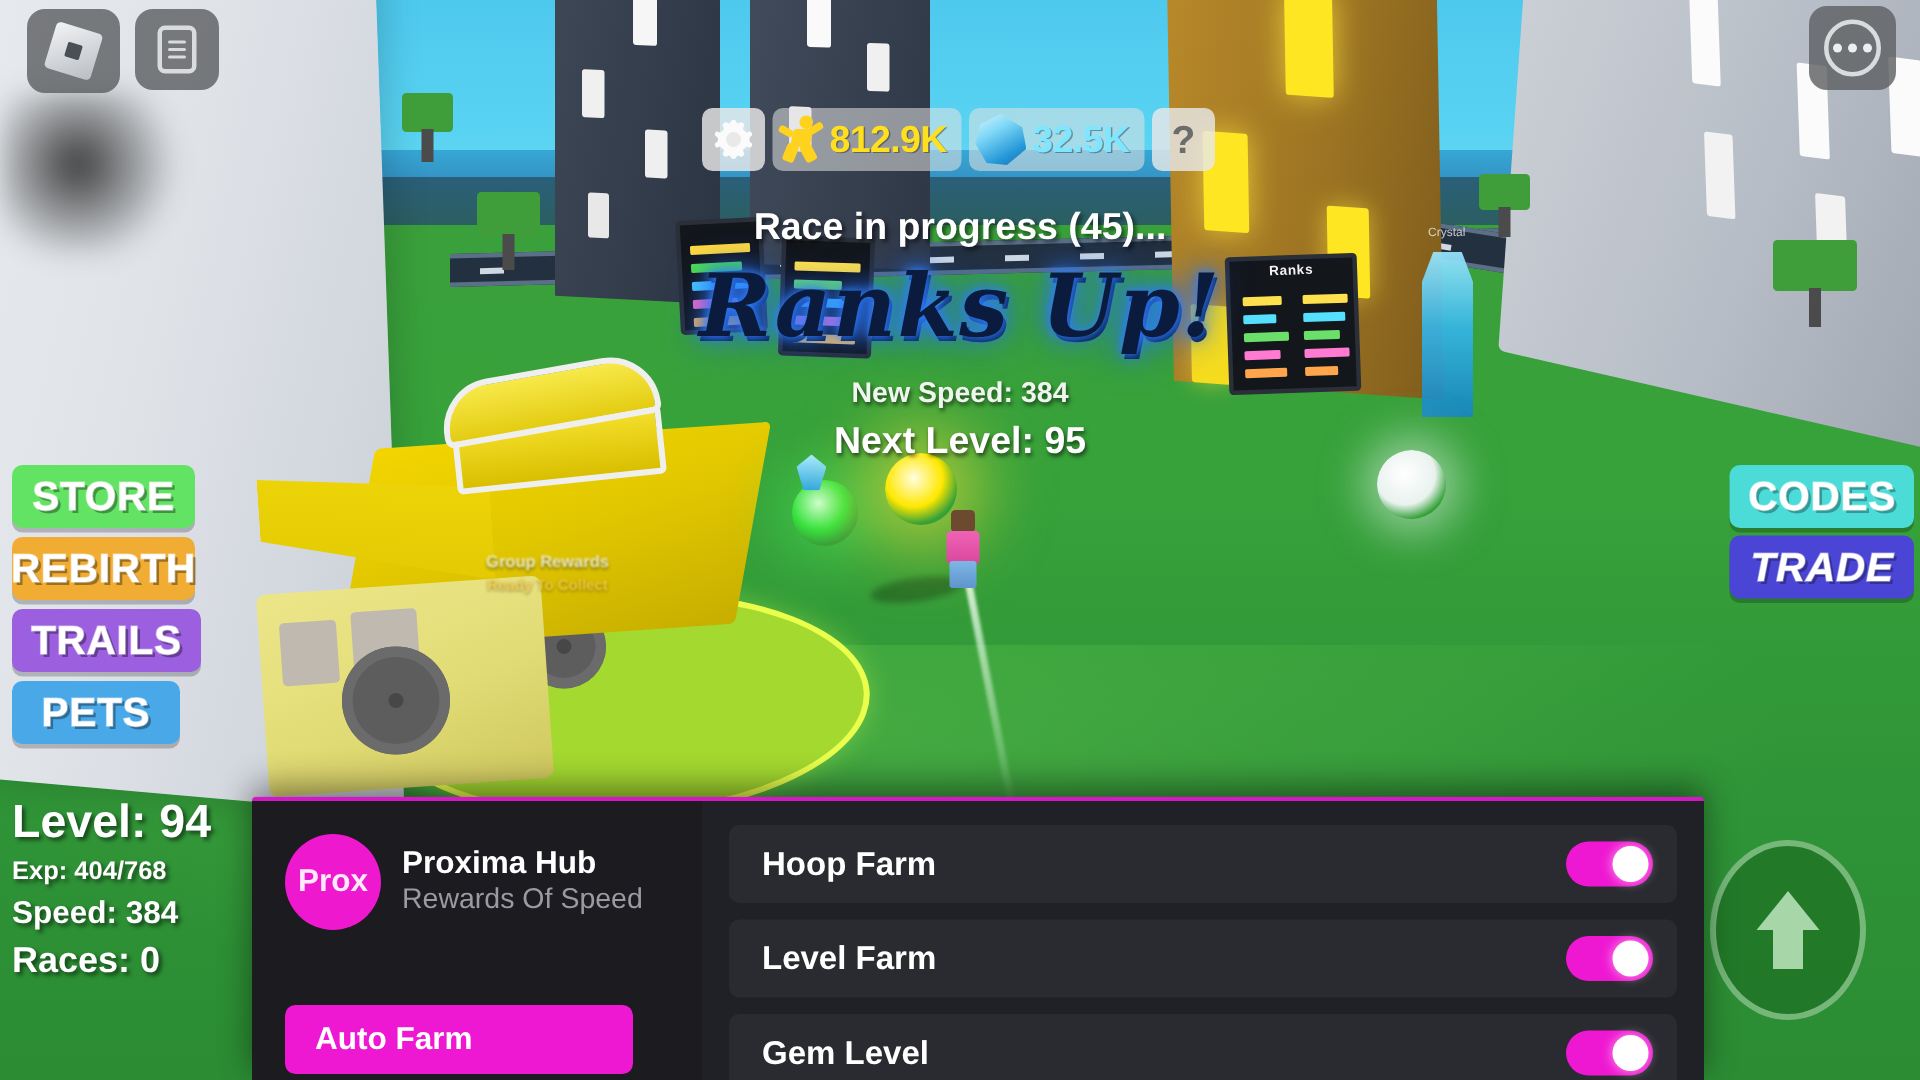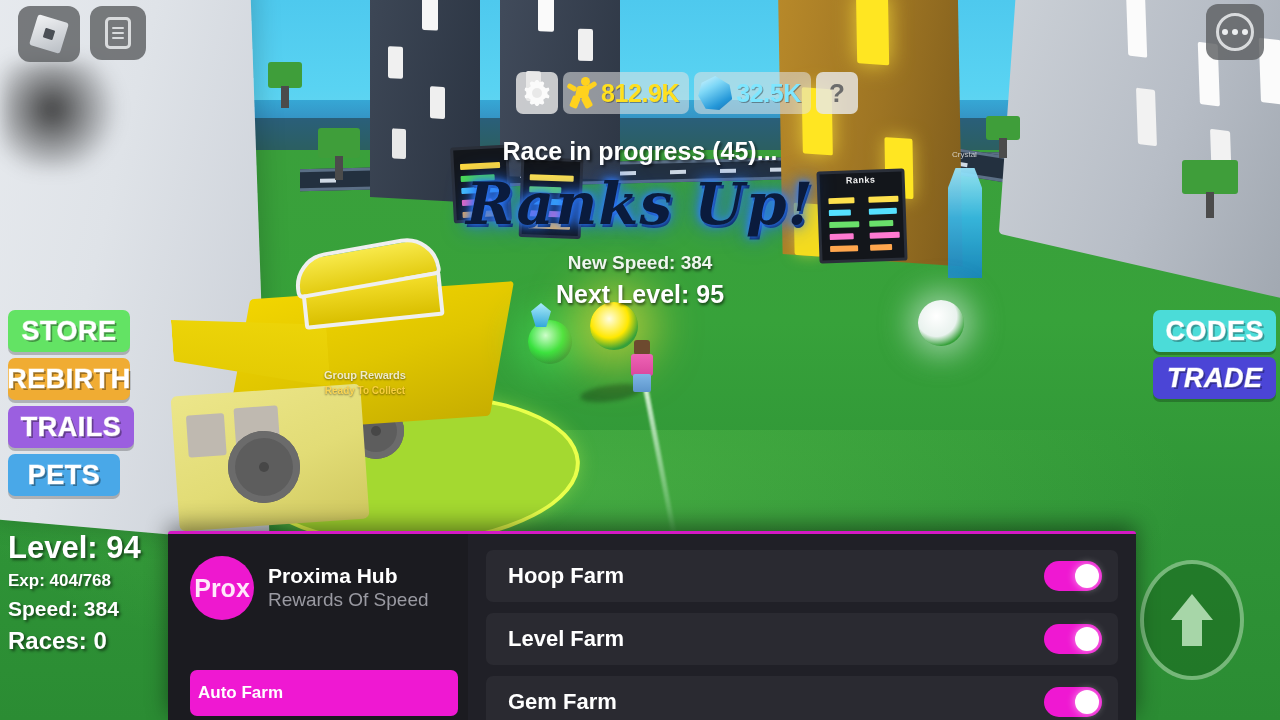--- a/index.html
+++ b/index.html
@@ -137,21 +137,21 @@
      transform:rotate(17deg); border-radius:3px; display:flex; align-items:center; justify-content:center;}
   .rbx-logo i { width:10px; height:10px; background:#4a4f55; border-radius:1px; }
   .chat-ic { width:26px; height:32px; border:3px solid #d9dbdd; border-radius:5px;
      display:flex; flex-direction:column; justify-content:center; gap:3px; padding:0 4px; }
   .chat-ic span { display:block; height:2px; background:#d9dbdd; border-radius:1px; }
   .dots-ic { width:38px; height:38px; border:3px solid #d9dbdd; border-radius:50%;
      display:flex; align-items:center; justify-content:center; gap:4px; }
   .dots-ic i { width:6px; height:6px; background:#eceef0; border-radius:50%; }
 
   
-  .top-hud { position:absolute; left:468px; top:72px; display:flex; align-items:center; gap:5px;margin-left:48px; }
+  .top-hud { position:absolute; left:468px; top:72px; display:flex; align-items:center; gap:5px; }
   .hud-sq { width:42px; height:42px; background:rgba(232,232,232,.82); border-radius:7px;
      display:flex; align-items:center; justify-content:center; }
   .gear { width:26px; height:26px; position:relative; }
   .gear:before { content:""; position:absolute; inset:0; border-radius:50%;
      background:#fbfbfb;
      clip-path:polygon(46% 0,54% 0,60% 9%,72% 5%,78% 12%,74% 24%,84% 32%,95% 29%,99% 38%,90% 46%,90% 54%,99% 62%,95% 71%,84% 68%,74% 76%,78% 88%,72% 95%,60% 91%,54% 100%,46% 100%,40% 91%,28% 95%,22% 88%,26% 76%,16% 68%,5% 71%,1% 62%,10% 54%,10% 46%,1% 38%,5% 29%,16% 32%,26% 24%,22% 12%,28% 5%,40% 9%); }
   .gear:after { content:""; position:absolute; left:8px; top:8px; width:10px; height:10px;
      background:rgba(232,232,232,.95); border-radius:50%; }
   .qmark { font-size:26px; font-weight:bold; color:#6c6c6c; line-height:1; }
 
@@ -226,26 +226,26 @@
      background:#a7d6a8; }
 
   
   .panel { position:absolute; left:168px; top:531px; width:968px; height:189px;
      background:#1b1b20; border-top:3px solid #d419c4; border-radius:3px 3px 0 0;
      display:flex; overflow:hidden; box-shadow:0 -6px 22px rgba(0,0,0,.45); }
   .panel-left { width:300px; background:#1b1b20; padding:22px 0 0 22px; position:relative; }
   .brandrow { display:flex; align-items:center; gap:14px; }
   .avatar { width:64px; height:64px; border-radius:50%; background:#ee18cf;
      display:flex; align-items:center; justify-content:center;
-     font-size:25px; font-weight:bold; color:#ffe9fb; }
+     font-size:21px; font-weight:bold; color:#ffe9fb; }
   .brand-title { font-size:21px; font-weight:bold; color:#fff; line-height:1.18; }
   .brand-sub { font-size:19px; color:#9a9aa2; line-height:1.2; }
-  .tab { position:absolute; left:22px; top:136px; width:268px; height:46px;
+  .tab { position:absolute; left:22px; top:136px; width:232px; height:46px;
      background:#ef18d2; border-radius:7px; display:flex; align-items:center;
-     padding-left:8px; font-size:17px; font-weight:bold; color:#fff; }
+     padding-left:20px; font-size:21px; font-weight:bold; color:#fff; }
   .panel-right { flex:1; background:#202027; padding:16px 18px 0 18px; }
   .row { height:52px; background:#2a2a31; border-radius:7px; margin-bottom:11px;
      display:flex; align-items:center; justify-content:space-between; padding:0 16px 0 22px; }
   .row-label { font-size:22px; font-weight:bold; color:#fff; }
   .toggle { width:58px; height:30px; border-radius:16px; background:#454550; position:relative; }
   .toggle.on { background:#ef18d2; }
   .knob { position:absolute; top:3px; left:3px; width:24px; height:24px; border-radius:50%;
      background:#fff; box-shadow:0 0 8px rgba(255,255,255,.6); }
   .toggle.on .knob { left:31px; }
 
@@ -496,21 +496,21 @@
             <div class="knob"></div>
           </div>
       </div>
       <div class="row">
         <div class="row-label">Level Farm</div>
         <div class="toggle on">
             <div class="knob"></div>
           </div>
       </div>
       <div class="row">
-        <div class="row-label">Gem Farm</div>
+        <div class="row-label">Gem Level</div>
         <div class="toggle on">
             <div class="knob"></div>
           </div>
       </div>
     </div>
   </div>
 
 </div>
 
 </body></html>

